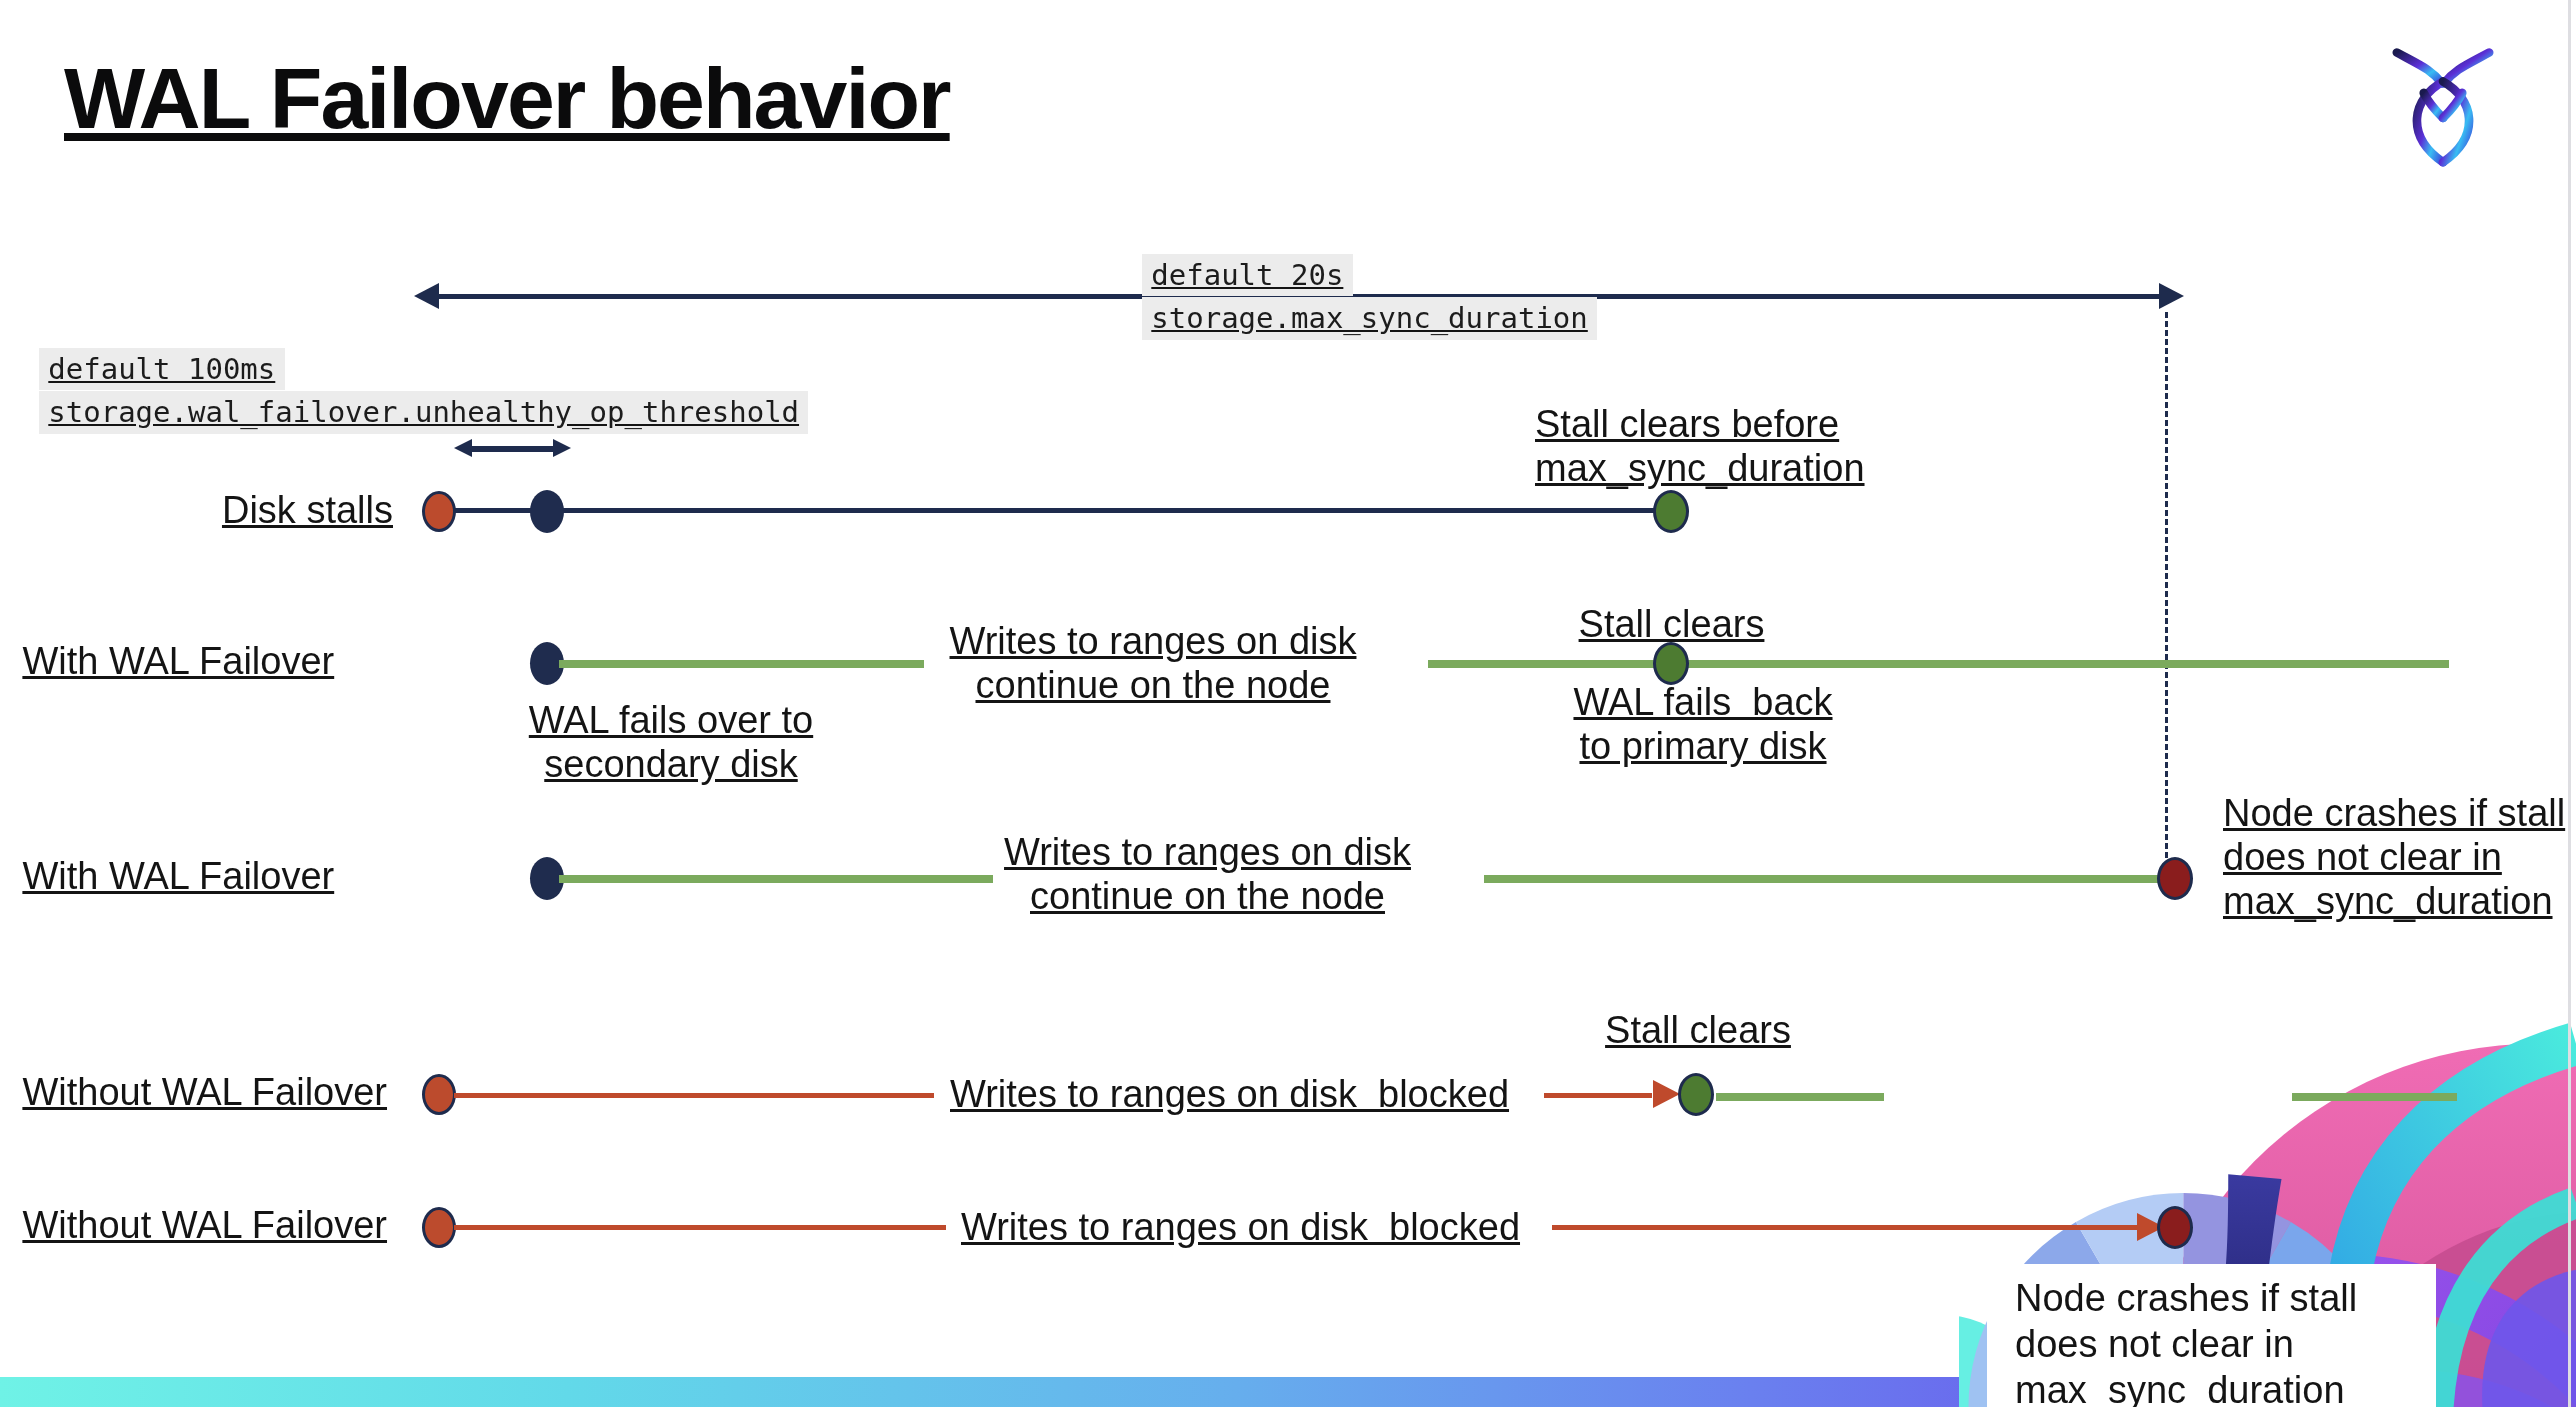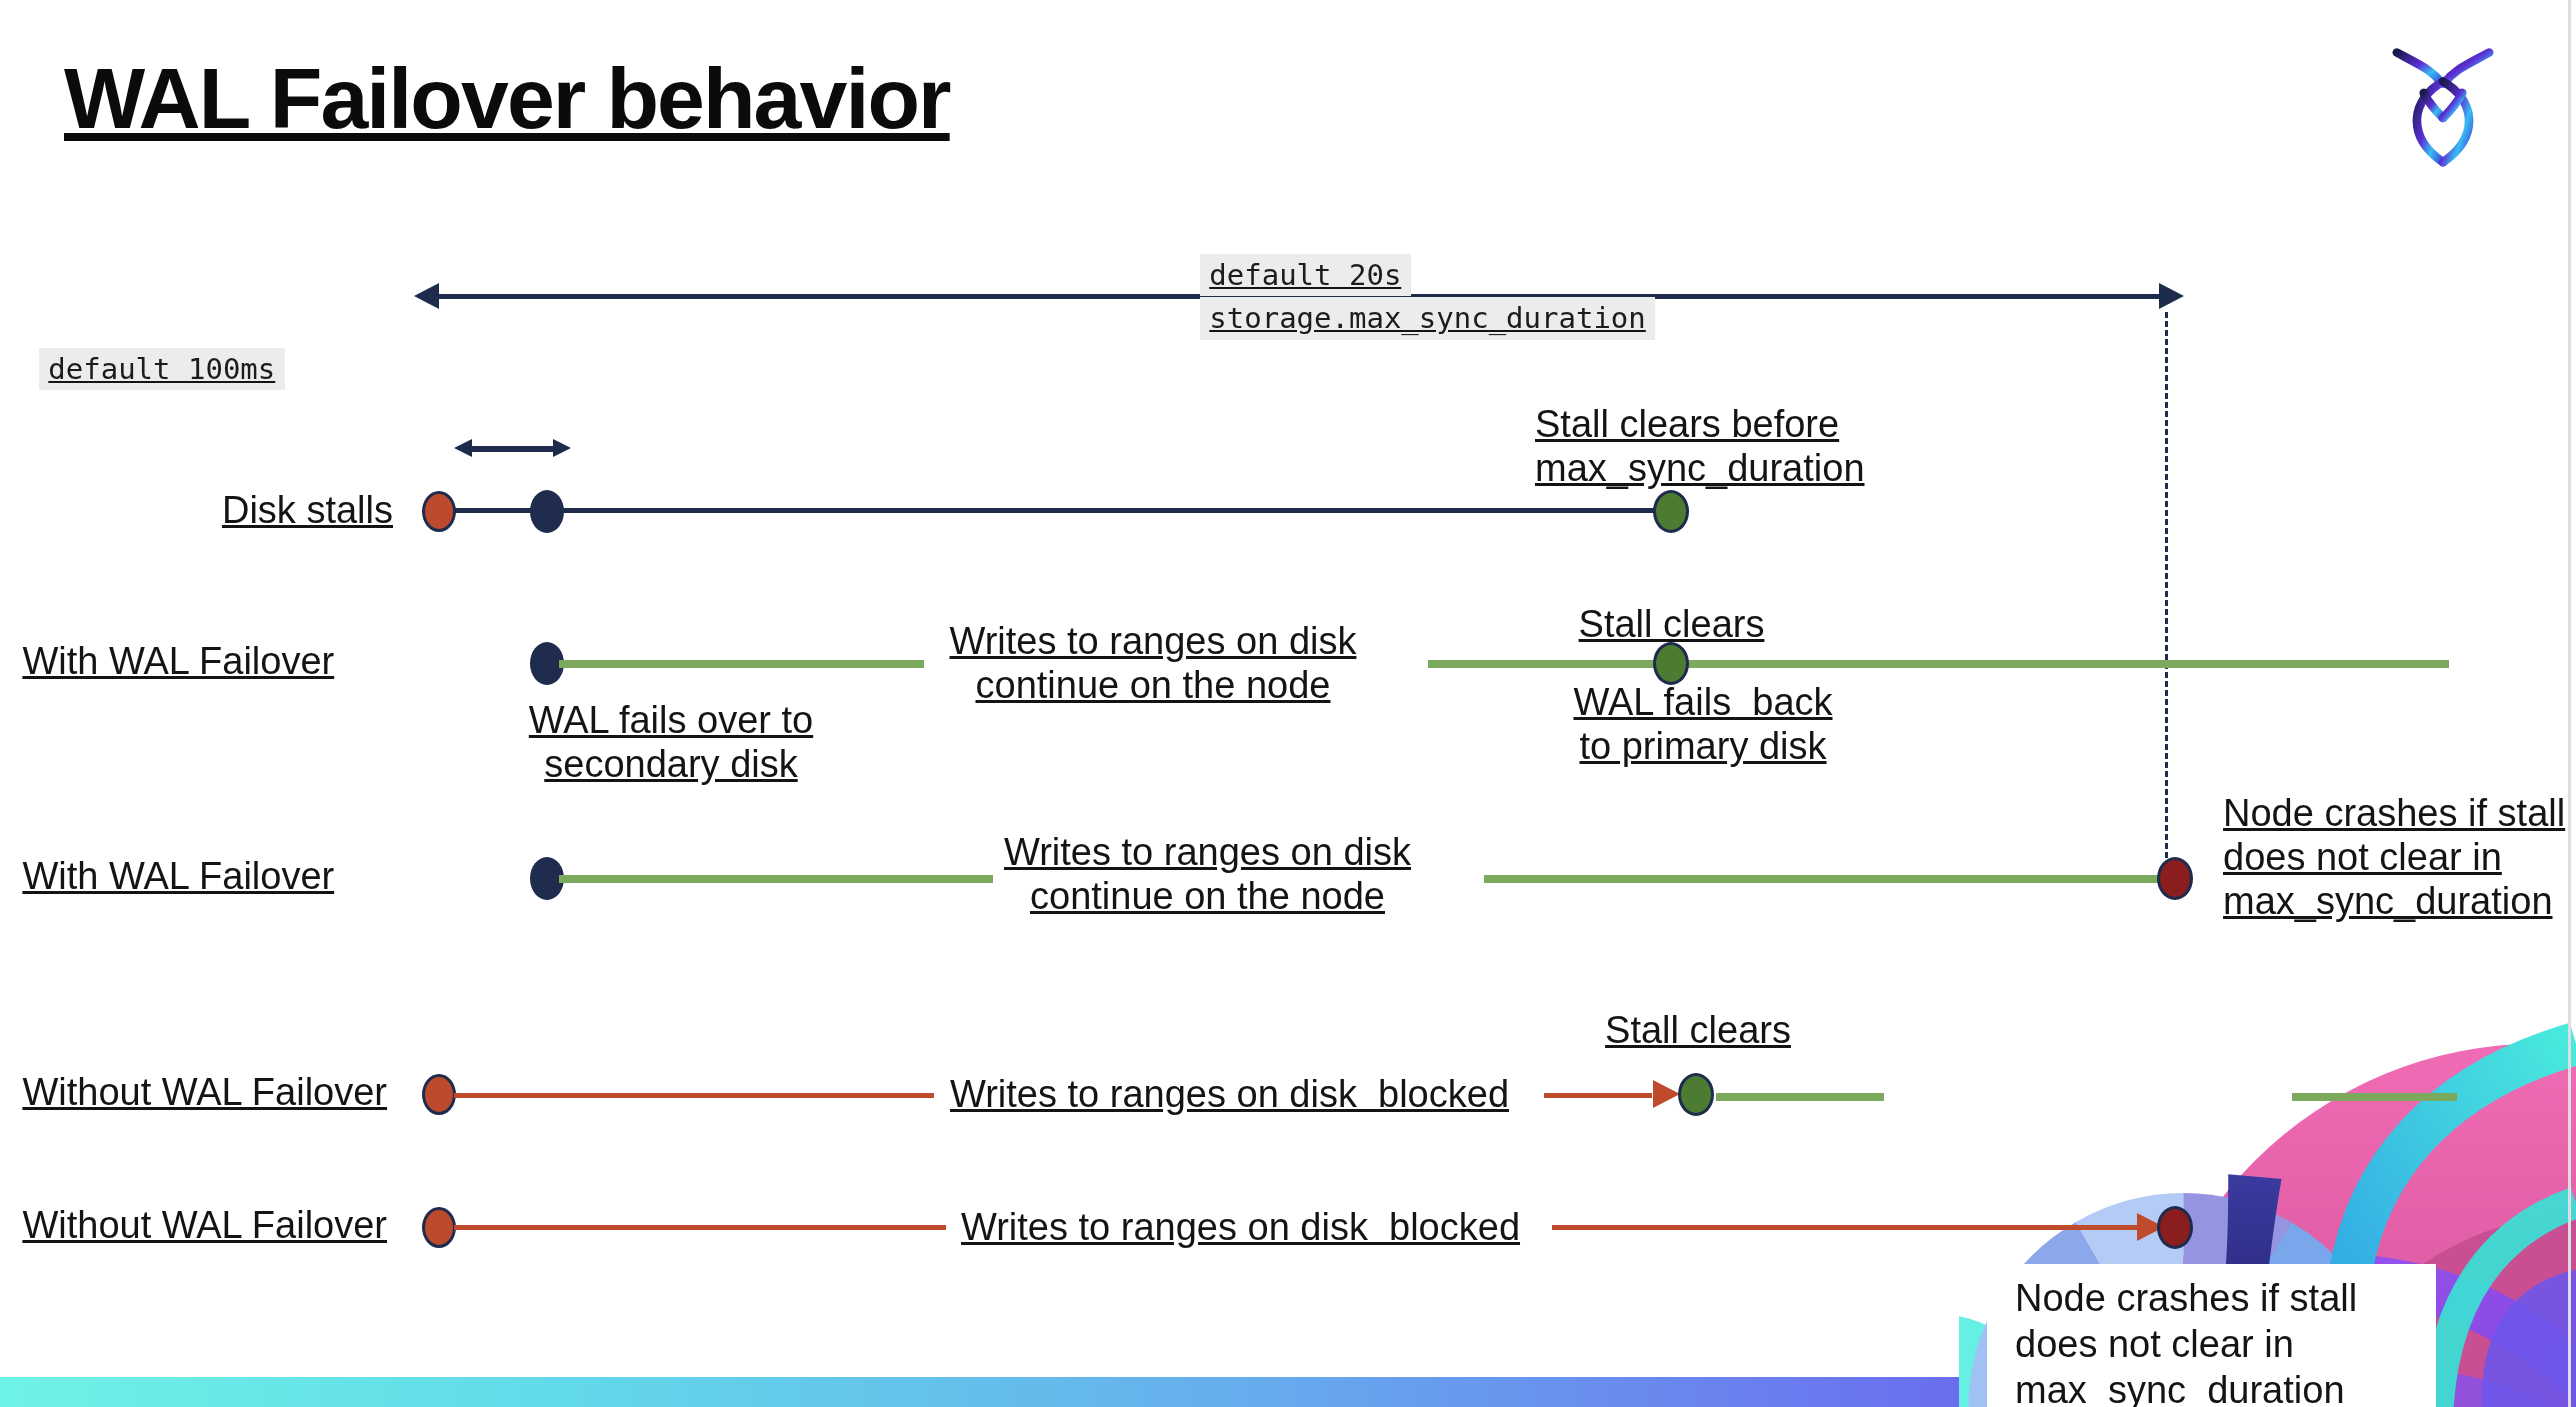--- a/index.html
+++ b/index.html
@@ -61,27 +61,28 @@
         <path d="M56,126 L56,80"></path>
         <path d="M56,80 C46,70 40,62 36,54"></path>
         <path d="M56,80 C66,70 72,62 76,54"></path>
       </g>
     </svg>
   </div>
 
   <div class="abs line navy" style="left:427px;top:294px;width:1744px;"></div>
   <div class="abs tri nl" style="left:414px;top:283px;"></div>
   <div class="abs tri nr" style="left:2159px;top:283px;"></div>
-  <div class="abs mono-label" style="left:1200px;top:254px;">
+  <div class="abs mono-label" style="left:1142px;top:254px;">
     <span>default 20s</span>
     <span>storage.max_sync_duration</span>
   </div>
 
   <div class="abs mono-label" style="left:39px;top:348px;">
     <span>default 100ms</span>
+    <span>storage.wal_failover.unhealthy_op_threshold</span>
   </div>
   <div class="abs" style="left:471px;top:446px;width:86px;height:5.6px;background:#1E2B4D;z-index:3;"></div>
   <div class="abs tri sl" style="left:454px;top:439px;"></div>
   <div class="abs tri sr" style="left:553px;top:439px;"></div>
 
   <div class="abs dashline" style="left:2165px;top:312px;height:546px;"></div>
 
   <div class="abs ann right" style="left:215px;top:488px;width:178px;">Disk stalls</div>
   <div class="abs line navy" style="left:447px;top:508px;width:1224px;"></div>
   <div class="abs dot reddot" style="left:422px;top:491px;"></div>

